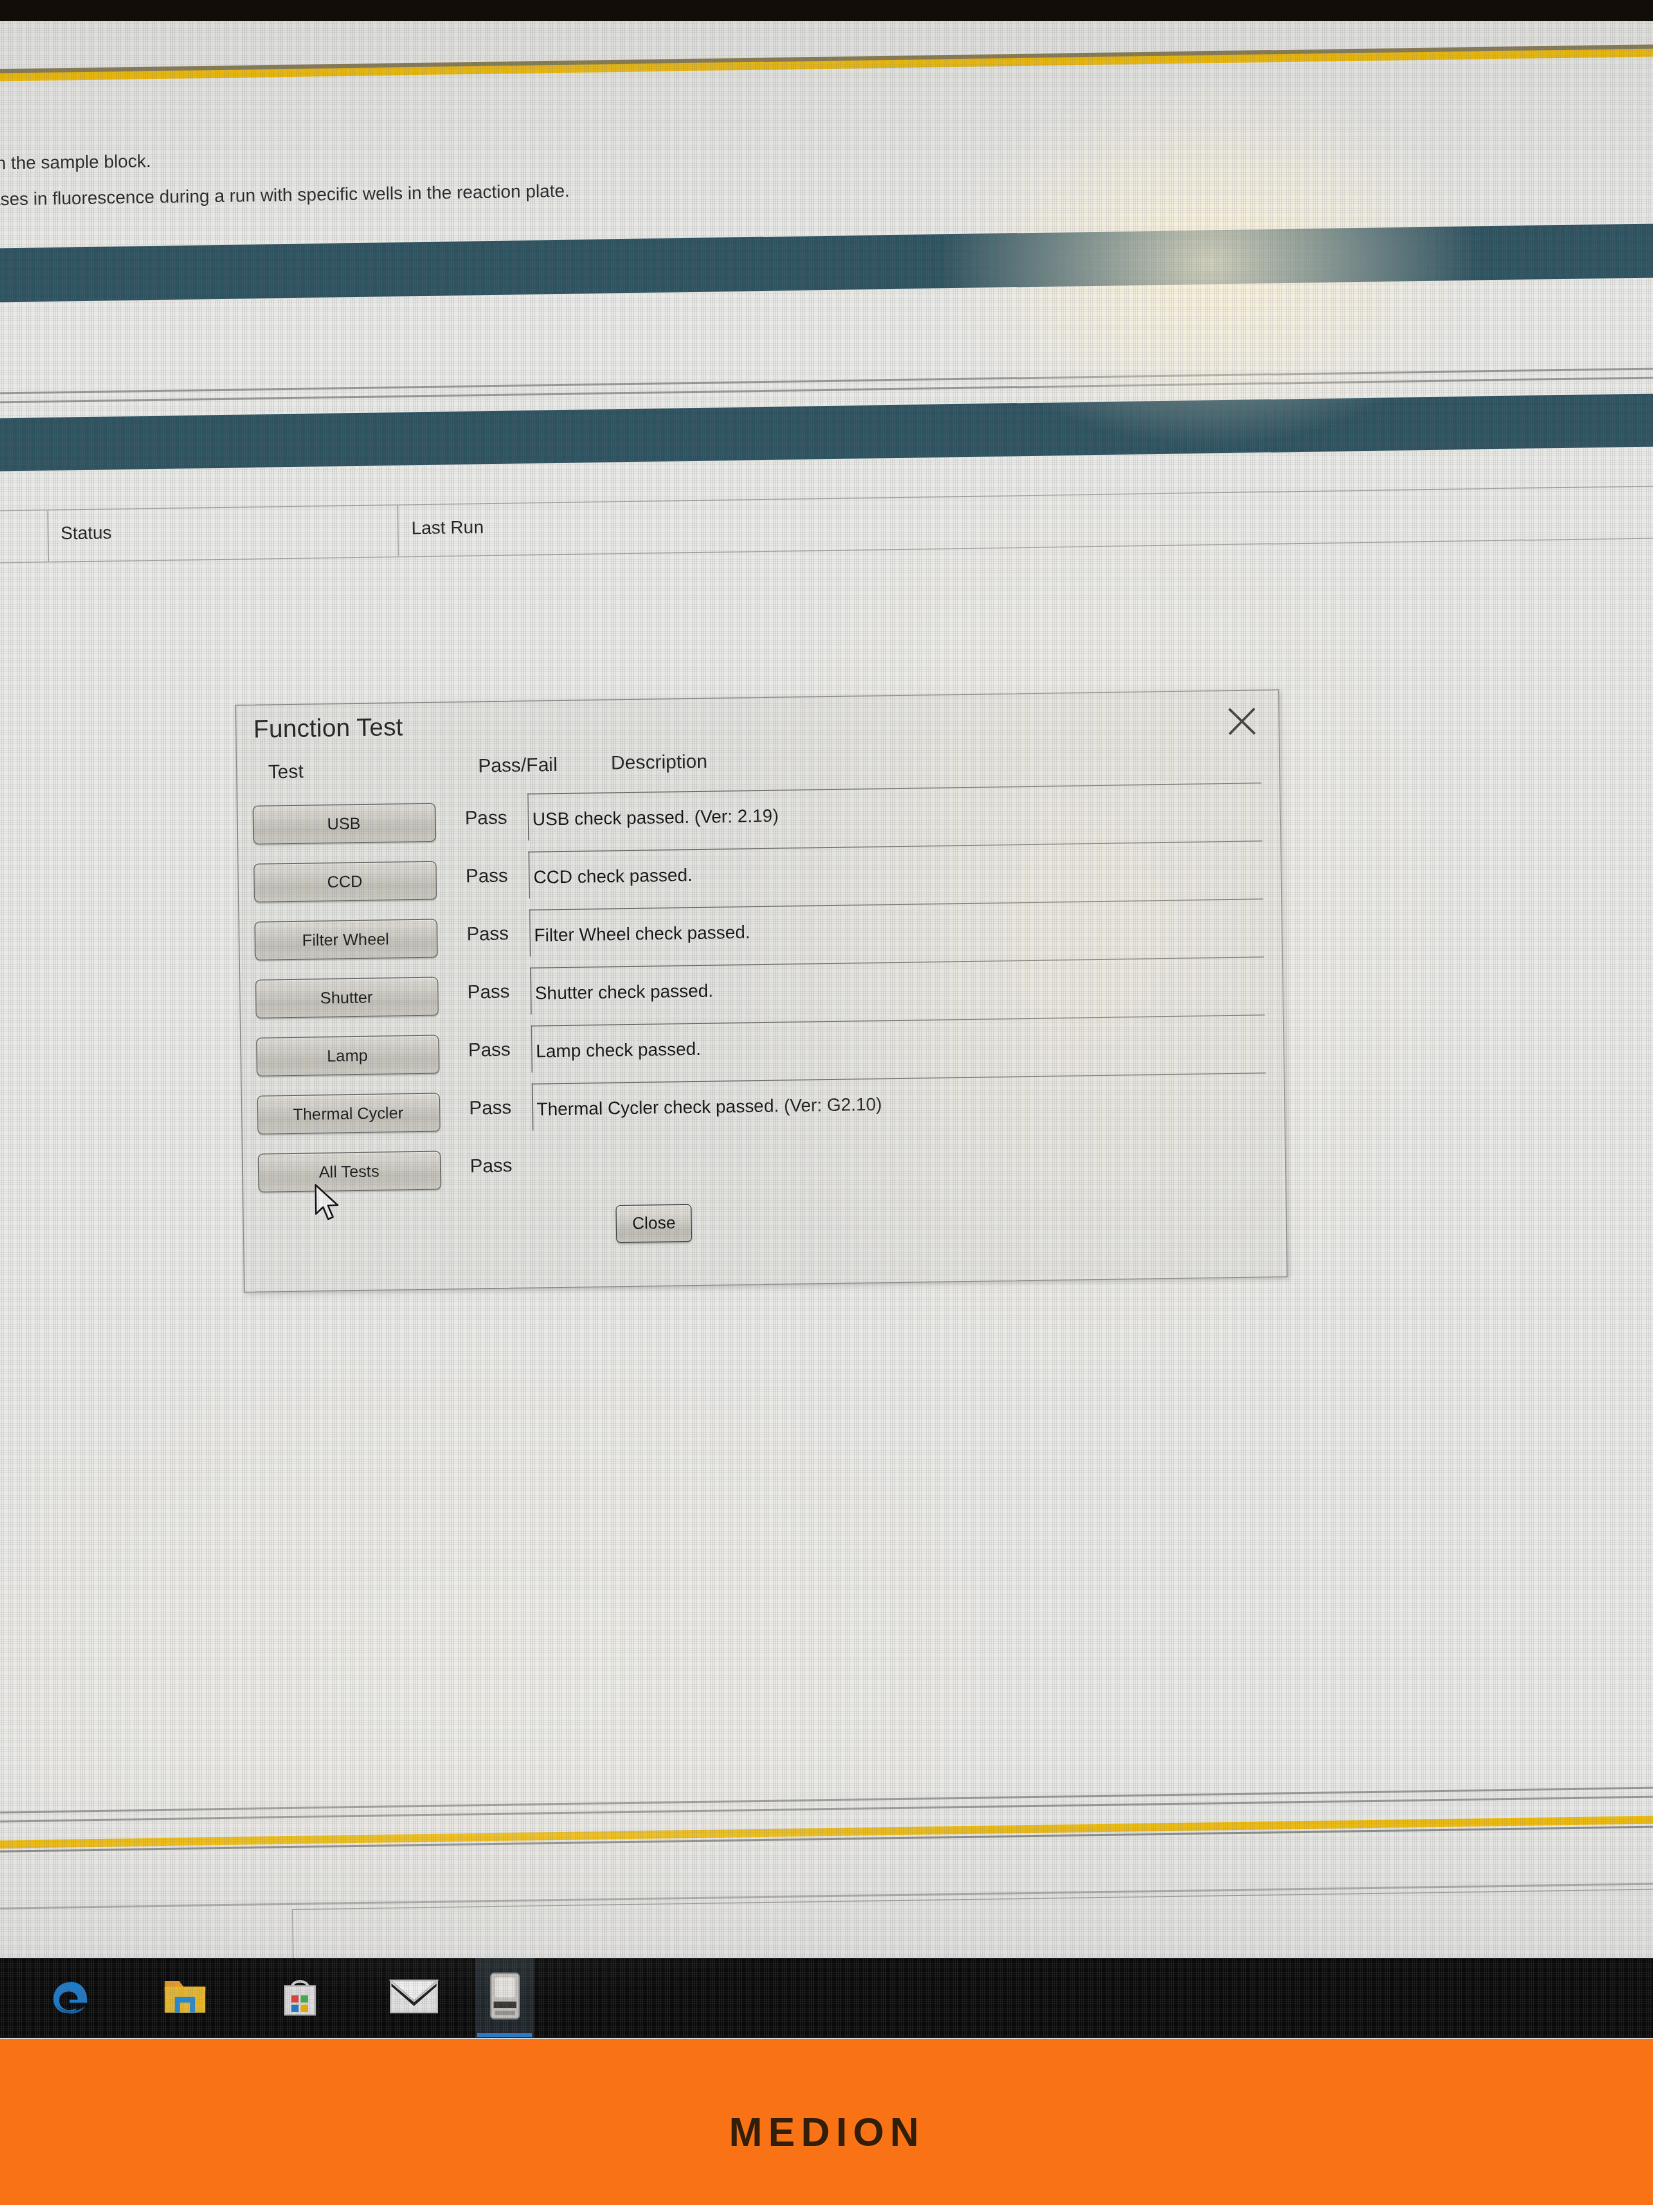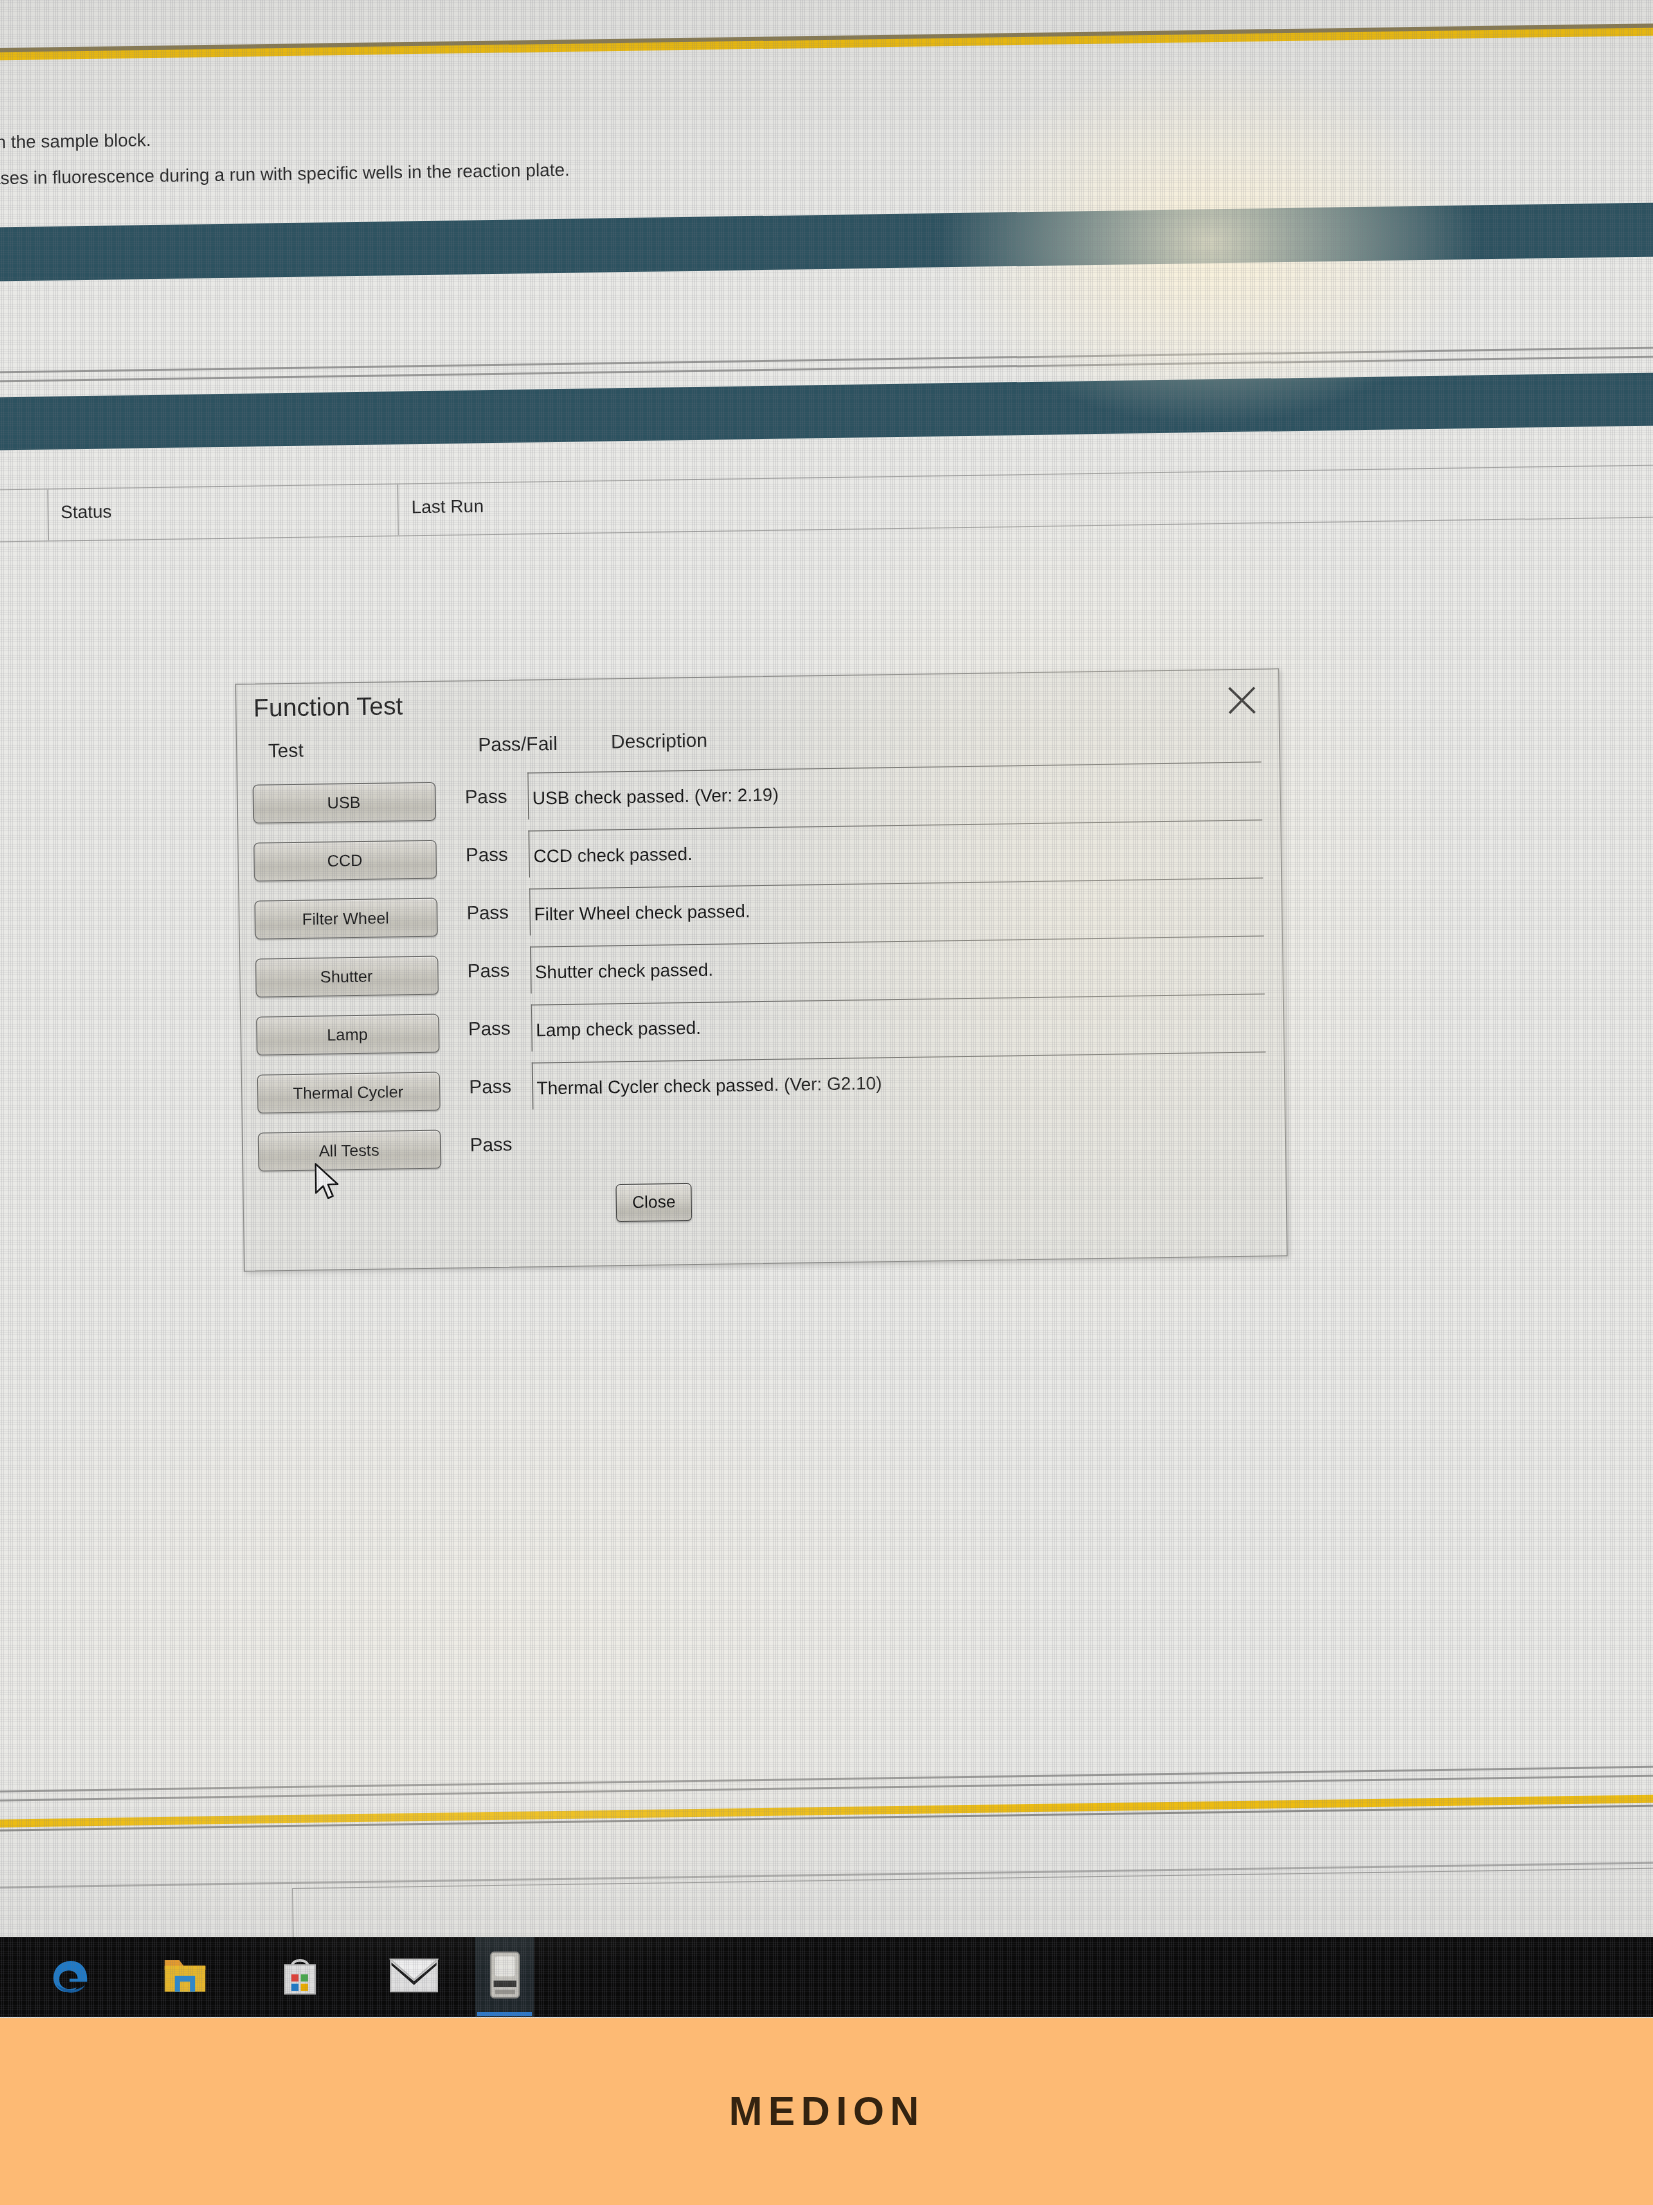--- a/index.html
+++ b/index.html
@@ -9,22 +9,23 @@
   body {
     width: 1654px; height: 2205px;
     overflow: hidden;
     font-family: "Liberation Sans", sans-serif;
     position: relative;
   }
 
   
   #photo {
     position: absolute; inset: 0;
-    background: #fdba74;
+    background: #f97316;
     overflow: hidden;
+    margin-top: 21px;
   }
   
   #bezel-bottom {
     position: absolute;
     left: 0; right: 0; top: 2013px; bottom: 0;
     background: linear-gradient(180deg,#4a3venue 0%, #4a3420 0%, #55402a 18%, #4a3620 60%, #2c1f12 100%);
   }
   #bezel-logo {
     position: absolute;
     left: 0; right: 0; top: 2089px;

